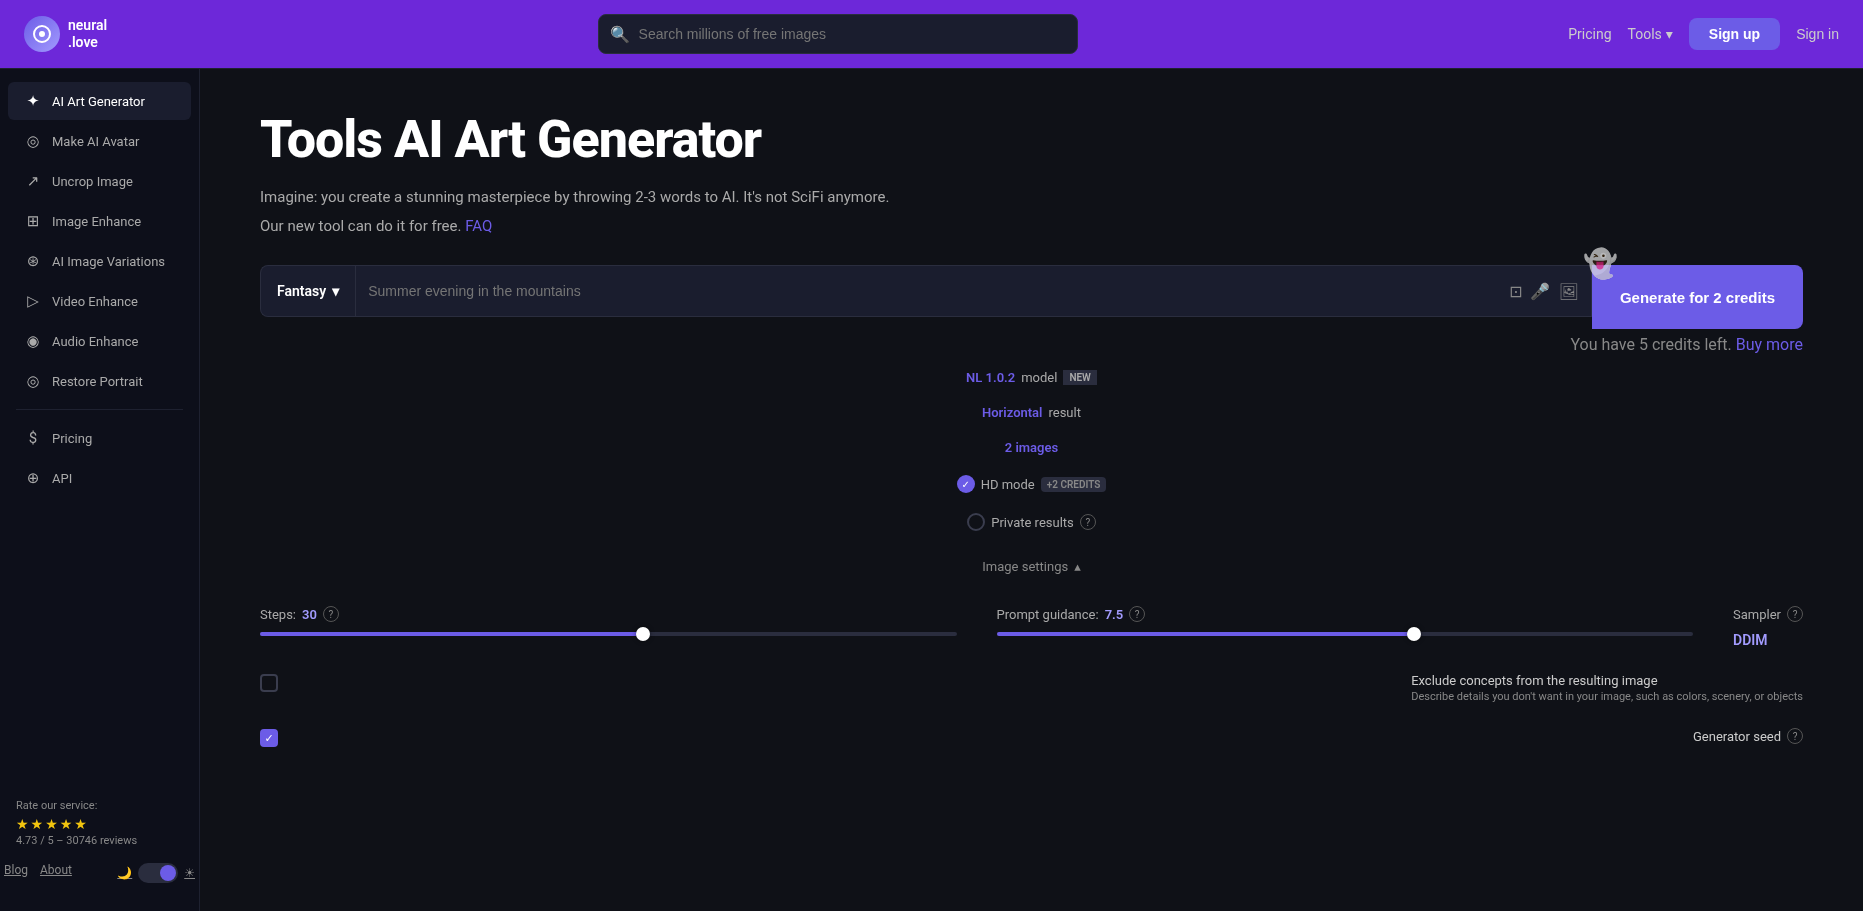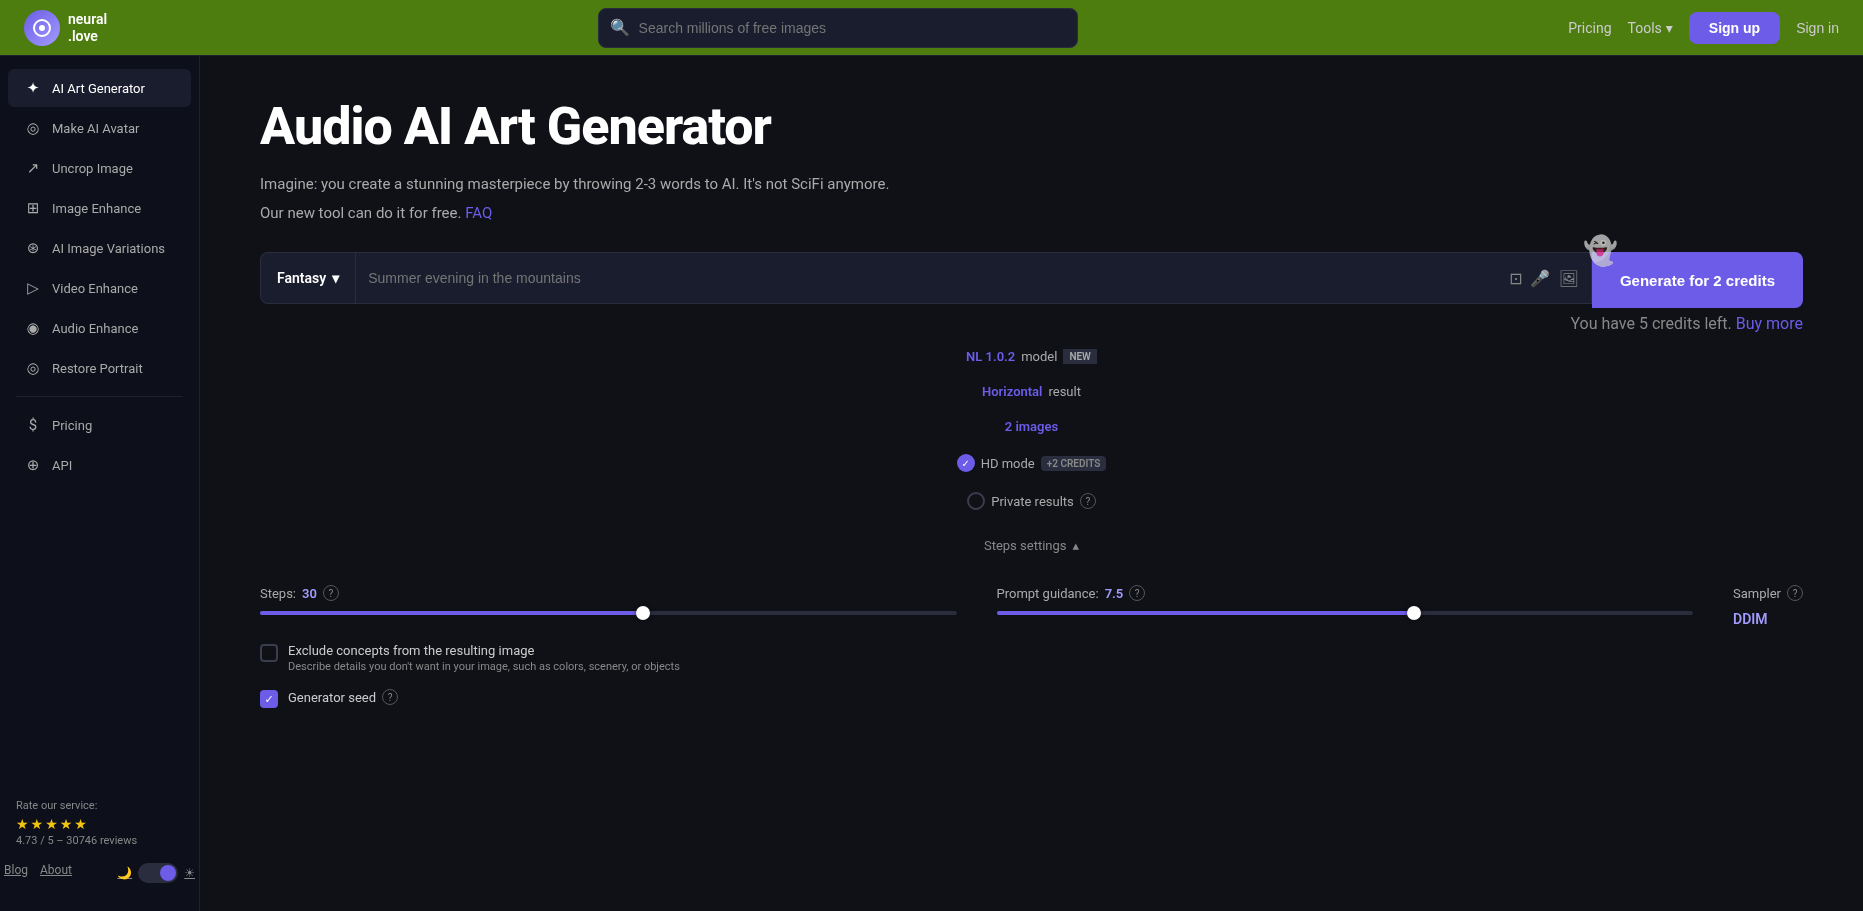--- a/index.html
+++ b/index.html
@@ -13,22 +13,22 @@
       display: flex;
       flex-direction: column;
     }
 
     
     .header {
       display: flex;
       align-items: center;
       justify-content: space-between;
       padding: 0 24px;
-      height: 56px;
-      background: #4d7c0f;
+      height: 69px;
+      background: #6d28d9;
       border-bottom: 1px solid #1e2130;
       flex-shrink: 0;
     }
     .logo {
       display: flex;
       align-items: center;
       gap: 8px;
       text-decoration: none;
       color: #fff;
     }
@@ -277,21 +277,21 @@
     .prompt-icon { cursor: pointer; }
     .generate-btn {
       background: #6c5ce7;
       color: #fff;
       border: none;
       border-radius: 0 8px 8px 0;
       padding: 0 28px;
       font-size: 15px;
       font-weight: 700;
       cursor: pointer;
-      height: 56px;
+      height: 64px;
       white-space: nowrap;
     }
 
     .credits-info {
       text-align: right;
       font-size: 16px;
       color: #888;
       margin-top: 6px;
     }
     .credits-info a { color: #6c5ce7; cursor: pointer; }
@@ -435,21 +435,22 @@
       font-size: 14px;
       color: #a29bfe;
       font-weight: 600;
     }
 
     
     .checkbox-row {
       display: flex;
       align-items: flex-start;
       gap: 10px;
-      margin-top: 16px;
+      margin-top: 25px;
+      justify-content: space-between;
     }
     .checkbox-wrap {
       width: 18px;
       height: 18px;
       border: 2px solid #3a3d4e;
       border-radius: 4px;
       flex-shrink: 0;
       margin-top: 1px;
       cursor: pointer;
     }
@@ -573,21 +574,21 @@
             <div class="toggle-thumb"></div>
           </div>
           <span>☀</span>
         </div>
       </div>
     </div>
   </aside>
 
   <main class="content">
 
-    <h1 class="page-title">Audio AI Art Generator</h1>
+    <h1 class="page-title">Tools AI Art Generator</h1>
 
     <p class="page-desc">Imagine: you create a stunning masterpiece by throwing 2-3 words to AI. It's not SciFi anymore.</p>
     <p class="page-desc">
       <span>Our new tool can do it for free.</span>
       <a>FAQ</a>
     </p>
 
     <div class="generator-box">
       <div class="ghost-icon">👻</div>
 
@@ -632,21 +633,21 @@
         <span class="badge-credits">+2 CREDITS</span>
       </div>
       <div class="setting-item">
         <div class="unchecked"></div>
         <span>Private results</span>
         <span class="help-badge">?</span>
       </div>
     </div>
 
     <div class="less-settings-toggle">
-      <span>Steps settings</span>
+      <span>Image settings</span>
       <span>▴</span>
     </div>
 
     <div class="advanced-settings">
       <div class="settings-grid">
 
         <div class="setting-block">
           <div class="setting-label">
             <span>Steps:</span>
             <span class="setting-value">30</span>

